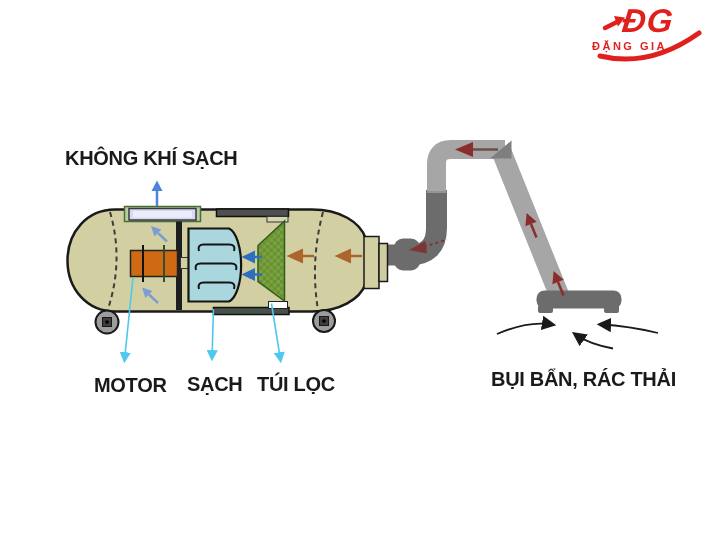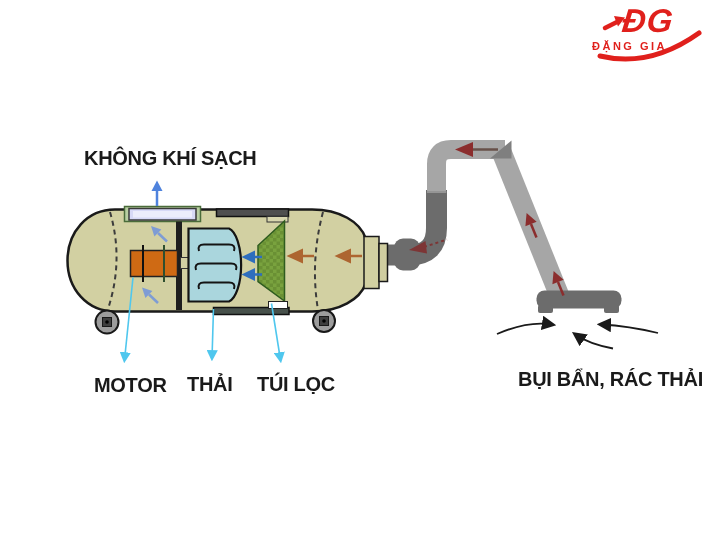--- a/index.html
+++ b/index.html
@@ -183,25 +183,25 @@
       <path class="suck" d="M 613 348.5 Q 589 344 575.5 334.5" marker-end="url(#ah-black)"></path>
     </g>
 
     <g>
       <path class="leader" d="M 133 277.5 L 124.5 360" marker-end="url(#ah-cyan)"></path>
       <path class="leader" d="M 213.5 309 L 212 358" marker-end="url(#ah-cyan)"></path>
       <path class="leader" d="M 271.5 303.5 L 280.5 360" marker-end="url(#ah-cyan)"></path>
     </g>
   </svg>
 
-  <div class="lbl" style="left:84px;top:147px;">KHÔNG KHÍ SẠCH</div>
+  <div class="lbl" style="left:65px;top:147px;">KHÔNG KHÍ SẠCH</div>
   <div class="lbl" style="left:94px;top:374px;">MOTOR</div>
-  <div class="lbl" style="left:187px;top:373px;">THẢI</div>
+  <div class="lbl" style="left:187px;top:373px;">SẠCH</div>
   <div class="lbl" style="left:257px;top:373px;text-align:center;">TÚI LỌC</div>
-  <div class="lbl" style="left:518px;top:368px;">BỤI BẨN, RÁC THẢI</div>
+  <div class="lbl" style="left:491px;top:368px;">BỤI BẨN, RÁC THẢI</div>
 
   <div class="logo">
     <svg width="112" height="62" viewBox="0 0 112 62">
       <path d="M 8 52 Q 58 64 107 29" fill="none" style="stroke:var(--brand-red,#e0201c)" stroke-width="5" stroke-linecap="round"></path>
       <path d="M 13 24 L 25 18" fill="none" style="stroke:var(--brand-red,#e0201c)" stroke-width="4.5" stroke-linecap="round"></path>
       <polygon points="33,13.5 22,12 26,22.5" style="fill:var(--brand-red,#e0201c)"></polygon>
     </svg>
     <div class="mono">ĐG</div>
     <div class="nm">ĐẶNG GIA</div>
   </div>

